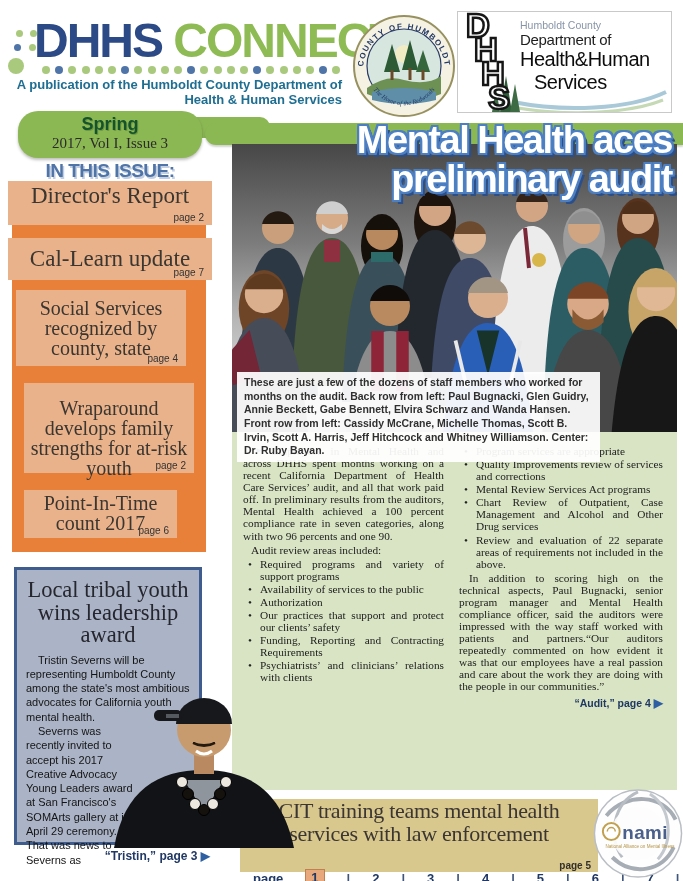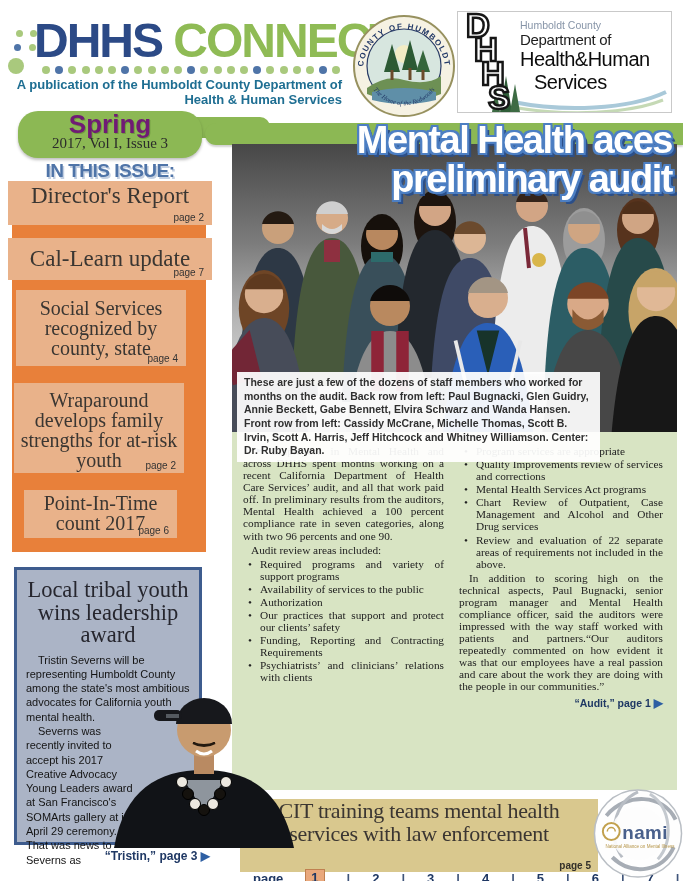--- a/index.html
+++ b/index.html
@@ -29,31 +29,31 @@
   .lt1 { font-size:10.5px; color:#8795a8; }
   .lt2 { font-size:15px; color:#1d1d1d; letter-spacing:-0.3px; }
   .lt3 { font-size:20px; letter-spacing:-0.5px; }
   .lt4 { font-size:20px; margin-left:14px; letter-spacing:-0.5px; }
   .logo-deco { position:absolute; left:0; bottom:0; width:213px; height:42px; }
 
   
   .spring-tail { left:150px; top:117px; width:120px; height:21px; background:#8cb854; border-radius:10px; }
   .green-bar { left:205px; top:123px; width:478px; height:22px; background:#8cb854; border-radius:11px 0 0 11px; box-shadow:0 2px 2px rgba(0,0,0,.18); }
   .spring-badge { left:18px; top:111px; width:184px; height:47px; background:#8cb854; border-radius:20px; text-align:center; box-shadow:0 2px 3px rgba(0,0,0,.25); padding-top:2px; }
-  .spring-season { font-size:26px; font-weight:bold; color:#701a75; line-height:22px; text-shadow:1px 1px 0 #6f9a3e; }
+  .spring-season { font-size:18px; font-weight:bold; color:#14532d; line-height:22px; text-shadow:1px 1px 0 #6f9a3e; }
   .spring-edition { font-family:"Liberation Serif", serif; font-size:15px; color:#2b2b2b; line-height:17px; }
   .toc-heading { left:18px; top:160px; width:184px; text-align:center; color:#4f74a8; font-weight:bold; font-size:19px; letter-spacing:-0.5px; text-shadow:1.5px 1.5px 0 #c4d0e2; }
   .toc-panel { left:12px; top:186px; width:194px; height:366px; background:#e8803a; }
   .toc-item { position:absolute; background:#e9b28a; font-family:"Liberation Serif", serif; color:#3a3632; text-align:center; }
   .toc-title { line-height:1.0; padding-top:3px; }
   .toc-page { position:absolute; right:8px; bottom:2px; font-family:"Liberation Sans", sans-serif; font-size:10px; color:#333; }
   #toc-0 { left:8px;  top:181px; width:204px; height:44px; font-size:23px; }
   #toc-1 { left:8px;  top:238px; width:204px; height:42px; font-size:23px; padding-top:6px; }
   #toc-2 { left:16px; top:290px; width:170px; height:76px; font-size:20px; padding-top:5px; }
-  #toc-3 { left:14px; top:383px; width:170px; height:90px; font-size:20px; padding-top:4px; }
+  #toc-3 { left:24px; top:383px; width:170px; height:90px; font-size:20px; padding-top:12px; }
   #toc-4 { left:24px; top:490px; width:153px; height:48px; font-size:20px; }
 
   
   .headline { right:11px; top:121px; width:430px; text-align:right; font-size:38px; font-weight:bold; letter-spacing:-1.5px; line-height:39px; color:#fff; white-space:nowrap;
     text-shadow:-2px -2px 0 #4d7fc3, 2px -2px 0 #4d7fc3, -2px 2px 0 #4d7fc3, 2px 2px 0 #4d7fc3, -2px 0 0 #4d7fc3, 2px 0 0 #4d7fc3, 0 -2px 0 #4d7fc3, 0 2px 0 #4d7fc3, 4px 4px 0 #2c4f88; z-index:4; }
   .photo { left:232px; top:144px; width:445px; height:288px; overflow:hidden; }
   .caption { left:237px; top:372px; width:363px; background:rgba(255,255,255,.93); padding:4px 7px; font-size:10.5px; font-weight:bold; color:#2f2f2f; line-height:1.3; z-index:5; }
   .body-bg { left:232px; top:432px; width:445px; height:358px; background:#d8e4c3; }
   .col { font-family:"Liberation Serif", serif; font-size:11.3px; line-height:1.07; color:#222; }
   .col-left  { left:243px; top:445px; width:201px; }
@@ -329,26 +329,26 @@
       <li>Our practices that support and protect our clients’ safety</li>
       <li>Funding, Reporting and Contracting Requirements</li>
       <li>Psychiatrists’ and clinicians’ relations with clients</li>
     </ul>
   </div>
 
   <div class="abs col col-right">
     <ul class="bullets" style="margin-top:0">
       <li>Program services are appropriate</li>
       <li>Quality Improvements review of services and corrections</li>
-      <li>Mental Health Services Act programs</li>
+      <li>Mental Review Services Act programs</li>
       <li>Chart Review of Outpatient, Case Management and Alcohol and Other Drug services</li>
       <li>Review and evaluation of 22 separate areas of requirements not included in the above.</li>
     </ul>
     <p class="closing">In addition to scoring high on the technical aspects, Paul Bugnacki, senior program manager and Mental Health compliance officer, said the auditors were impressed with the way staff worked with patients and partners.“Our auditors repeatedly commented on how evident it was that our employees have a real passion and care about the work they are doing with the people in our communities.”</p>
-    <div class="more"><span>“Audit,” page 1</span> <span class="tri">▶</span></div>
+    <div class="more"><span>“Audit,” page 4</span> <span class="tri">▶</span></div>
   </div>
 
   <div class="abs tribal-box">
     <div class="tribal-title">Local tribal youth wins leadership award</div>
     <p>Tristin Severns will be representing Humboldt County among the state's most ambitious advocates for California youth mental health.</p>
     <p><span class="photo-spacer"></span><span>Severns was recently invited to accept his 2017 Creative Advocacy Young Leaders award at San Francisco's SOMArts gallery at its April 29 ceremony. That was news to Severns as</span></p>
   </div>
 
   <svg class="abs tristin-photo" viewBox="0 0 215 162">
     <path d="M18,162 C28,104 62,84 107,84 C152,84 186,104 198,162 Z" fill="#111317"></path>

